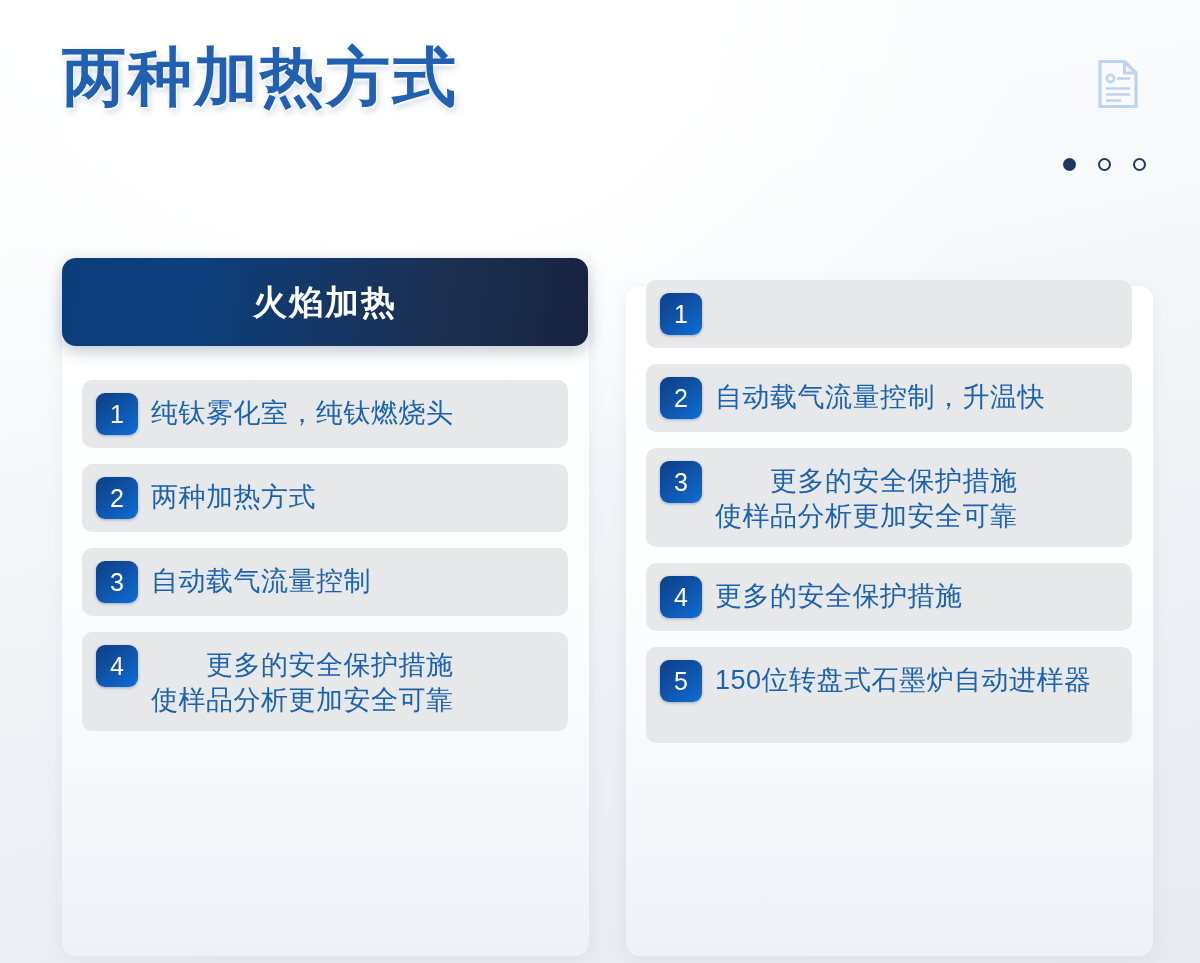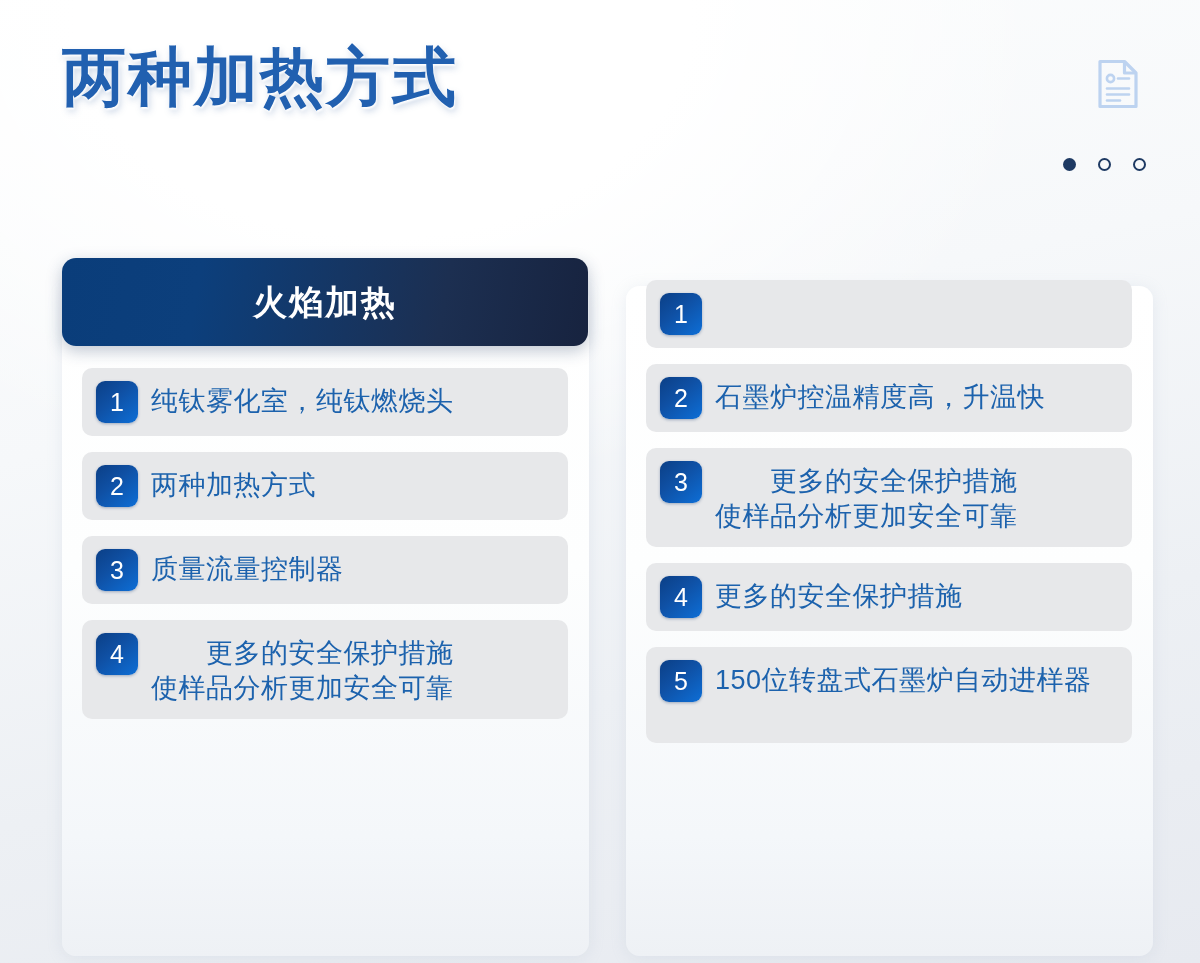--- a/index.html
+++ b/index.html
@@ -126,21 +126,21 @@
     padding: 0 20px;
   }
   .card-head {
     height: 88px;
     border-radius: 14px;
     display: flex;
     align-items: center;
     justify-content: center;
     background: linear-gradient(100deg, #0a3d7a 0%, #0c3f7c 26%, #1c2f51 72%, #17233f 100%);
     box-shadow: 0 5px 16px rgba(30,55,95,0.28);
-    margin: 0 -20px 0 -20px;
+    margin: 0 -20px 12px -20px;
     position: relative;
     z-index: 3;
   }
   .card-head-title {
     color: #ffffff;
     font-size: 34px;
     font-weight: 700;
     letter-spacing: 2px;
     line-height: 1;
   }
@@ -233,21 +233,21 @@
             <span class="item-text">纯钛雾化室，纯钛燃烧头</span>
           </div>
 
           <div class="item">
             <span class="item-badge">2</span>
             <span class="item-text">两种加热方式</span>
           </div>
 
           <div class="item">
             <span class="item-badge">3</span>
-            <span class="item-text">质量流量控制器</span>
+            <span class="item-text">自动载气流量控制</span>
           </div>
 
           <div class="item tall">
             <span class="item-badge">4</span>
             <span class="item-text">更多的安全保护措施
 使样品分析更加安全可靠</span>
           </div>
 
         </div>
       </div>
@@ -257,21 +257,21 @@
       <div class="card-body"></div>
       <div class="card-inner">
         <div class="item-list">
 
           <div class="item">
             <span class="item-badge">1</span>
           </div>
 
           <div class="item">
             <span class="item-badge">2</span>
-            <span class="item-text">石墨炉控温精度高，升温快</span>
+            <span class="item-text">自动载气流量控制，升温快</span>
           </div>
 
           <div class="item tall">
             <span class="item-badge">3</span>
             <span class="item-text">更多的安全保护措施
 使样品分析更加安全可靠</span>
           </div>
 
           <div class="item">
             <span class="item-badge">4</span>

